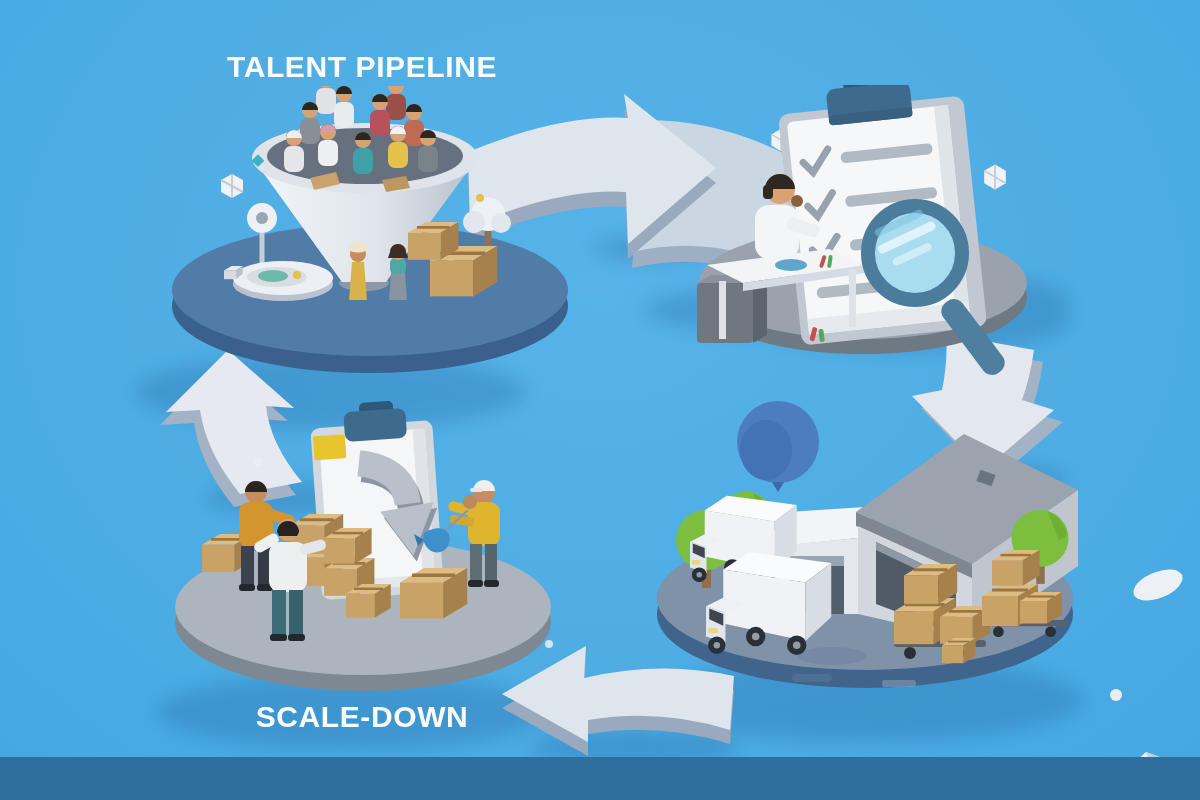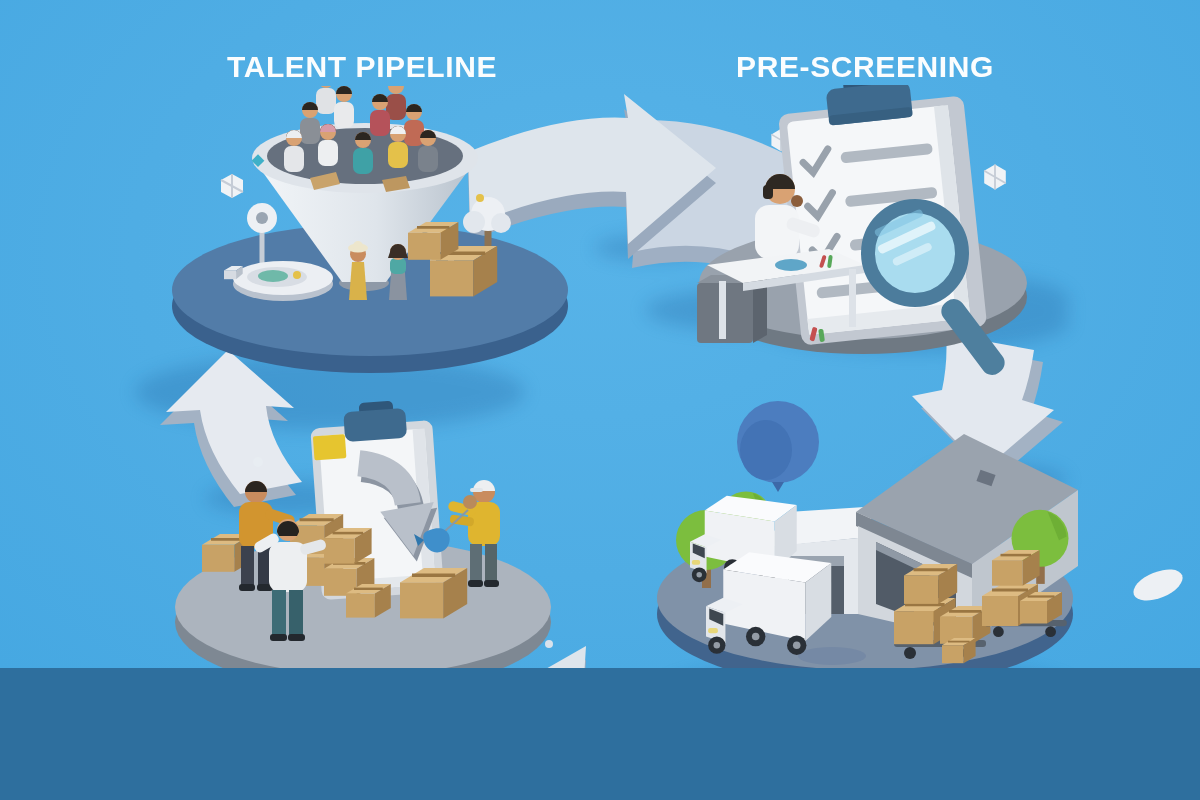--- a/index.html
+++ b/index.html
@@ -1,17 +1,17 @@
 <!DOCTYPE html>
 <html><head>
 <meta charset="utf-8">
 <style>
   html,body{margin:0;padding:0;background:#2e6f9e;}
   .canvas{
-    position:relative;width:1200px;height:668px;overflow:hidden;
+    position:relative;width:1200px;height:757px;overflow:hidden;
     background:radial-gradient(ellipse at 50% 38%, #57B3E8 0%, #4FADE4 55%, #46A8E2 100%);
     font-family:"Liberation Sans", sans-serif;
   }
   .layer{position:absolute;left:0;top:0;width:1200px;height:800px;}
   .stage-label{
     position:absolute;width:420px;text-align:center;
     color:#FBFDFE;font-size:30px;font-weight:bold;letter-spacing:0.6px;
     user-select:none;
   }
   .lbl-tl{left:152px;top:50px;}
@@ -425,14 +425,14 @@
       <line x1="300" y1="112" x2="276" y2="134" stroke="#8898A6" stroke-width="2"></line>
       <circle cx="302" cy="104" r="7" fill="#B98A5C"></circle>
       <g transform="translate(262,132)">
         <path d="M0,0 C14,-6 24,4 18,16 C12,26 -2,24 -6,12 C-8,4 -6,2 0,0 Z" fill="#3F8FCB"></path>
         <polygon points="-6,10 -16,4 -12,16" fill="#2F77AD"></polygon>
       </g>
     </g>
   </svg>
 
   <div class="stage-label lbl-tl z4">TALENT PIPELINE</div>
-  <div class="stage-label lbl-tr z4">PRE-SCREENING</div>
+  <div class="stage-label lbl-bl z4">SCALE-DOWN</div>
 </div>
 
 </body></html>

